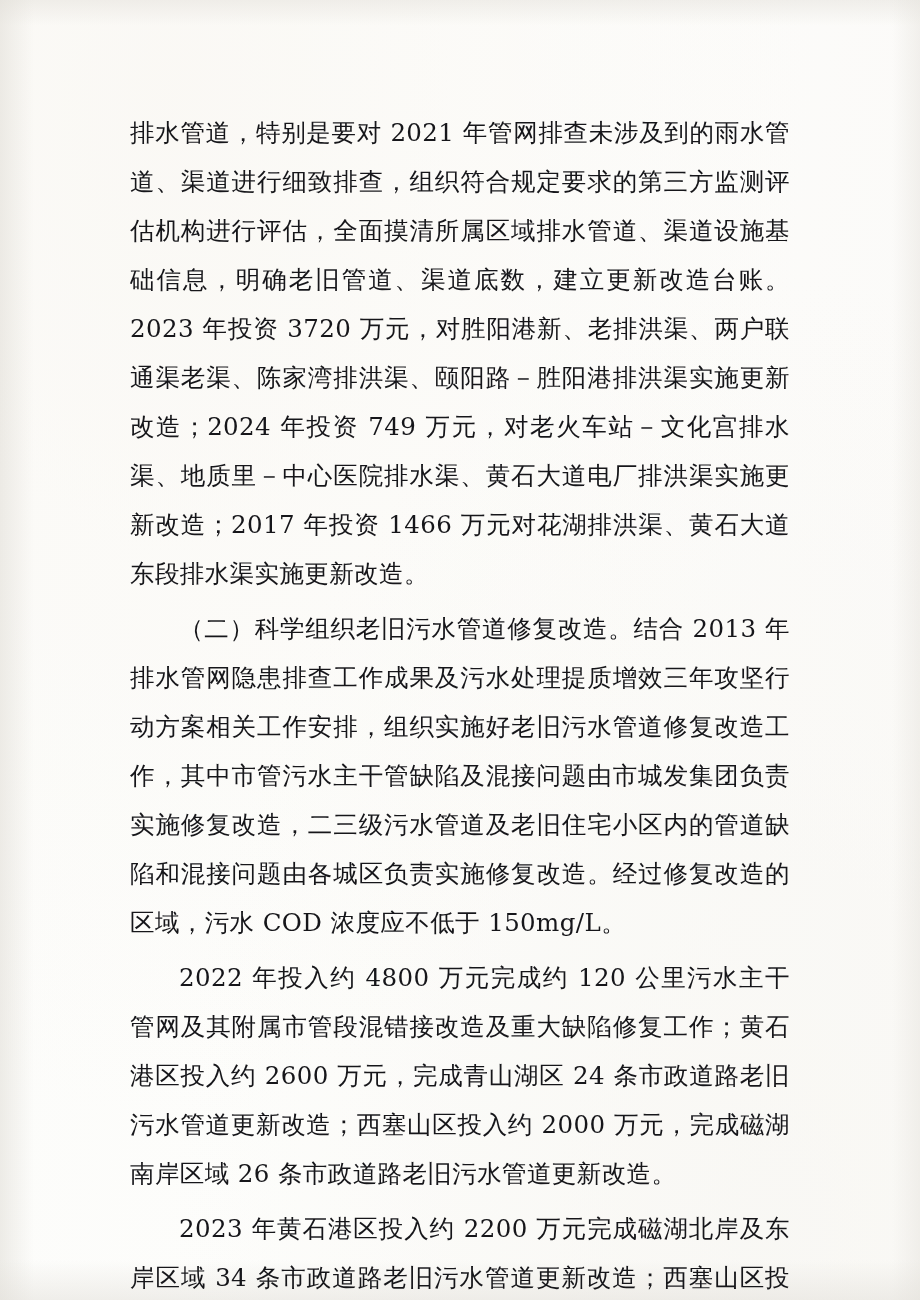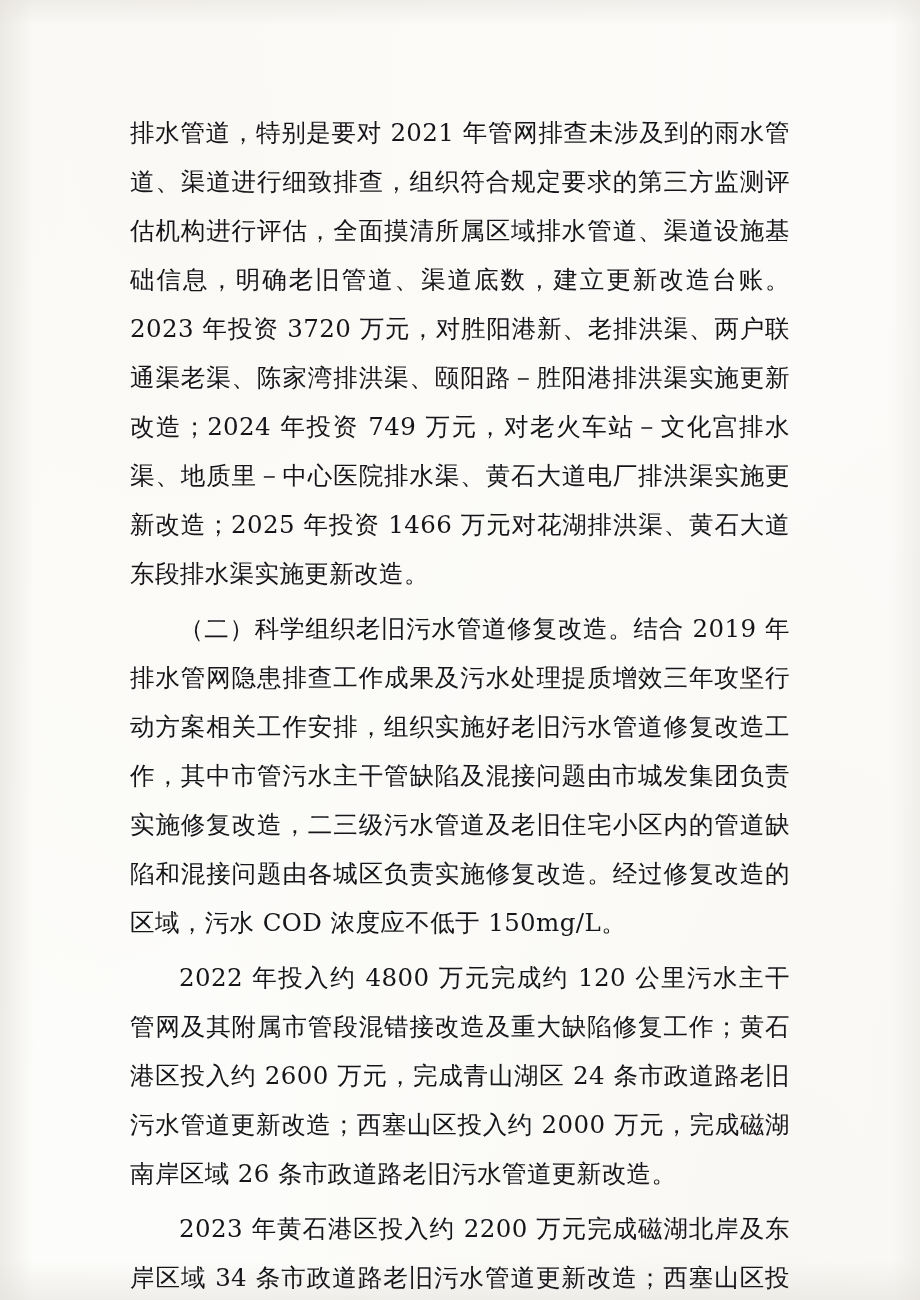--- a/index.html
+++ b/index.html
@@ -81,18 +81,18 @@
 <body>
 
 <div class="page">
   <div class="scan-tint"></div>
   <div class="edge-top"></div>
   <div class="edge-left"></div>
   <div class="edge-right"></div>
   <div class="edge-bottom"></div>
 
   <div class="text-body">
-    <p class="para">排水管道，特别是要对 2021 年管网排查未涉及到的雨水管道、渠道进行细致排查，组织符合规定要求的第三方监测评估机构进行评估，全面摸清所属区域排水管道、渠道设施基础信息，明确老旧管道、渠道底数，建立更新改造台账。2023 年投资 3720 万元，对胜阳港新、老排洪渠、两户联通渠老渠、陈家湾排洪渠、颐阳路－胜阳港排洪渠实施更新改造；2024 年投资 749 万元，对老火车站－文化宫排水渠、地质里－中心医院排水渠、黄石大道电厂排洪渠实施更新改造；2025 年投资 1466 万元对花湖排洪渠、黄石大道东段排水渠实施更新改造。</p>
-    <p class="para indent">（二）科学组织老旧污水管道修复改造。结合 2019 年排水管网隐患排查工作成果及污水处理提质增效三年攻坚行动方案相关工作安排，组织实施好老旧污水管道修复改造工作，其中市管污水主干管缺陷及混接问题由市城发集团负责实施修复改造，二三级污水管道及老旧住宅小区内的管道缺陷和混接问题由各城区负责实施修复改造。经过修复改造的区域，污水 COD 浓度应不低于 150mg/L。</p>
+    <p class="para">排水管道，特别是要对 2021 年管网排查未涉及到的雨水管道、渠道进行细致排查，组织符合规定要求的第三方监测评估机构进行评估，全面摸清所属区域排水管道、渠道设施基础信息，明确老旧管道、渠道底数，建立更新改造台账。2023 年投资 3720 万元，对胜阳港新、老排洪渠、两户联通渠老渠、陈家湾排洪渠、颐阳路－胜阳港排洪渠实施更新改造；2024 年投资 749 万元，对老火车站－文化宫排水渠、地质里－中心医院排水渠、黄石大道电厂排洪渠实施更新改造；2017 年投资 1466 万元对花湖排洪渠、黄石大道东段排水渠实施更新改造。</p>
+    <p class="para indent">（二）科学组织老旧污水管道修复改造。结合 2013 年排水管网隐患排查工作成果及污水处理提质增效三年攻坚行动方案相关工作安排，组织实施好老旧污水管道修复改造工作，其中市管污水主干管缺陷及混接问题由市城发集团负责实施修复改造，二三级污水管道及老旧住宅小区内的管道缺陷和混接问题由各城区负责实施修复改造。经过修复改造的区域，污水 COD 浓度应不低于 150mg/L。</p>
     <p class="para indent">2022 年投入约 4800 万元完成约 120 公里污水主干管网及其附属市管段混错接改造及重大缺陷修复工作；黄石港区投入约 2600 万元，完成青山湖区 24 条市政道路老旧污水管道更新改造；西塞山区投入约 2000 万元，完成磁湖南岸区域 26 条市政道路老旧污水管道更新改造。</p>
     <p class="para indent">2023 年黄石港区投入约 2200 万元完成磁湖北岸及东岸区域 34 条市政道路老旧污水管道更新改造；西塞山区投入</p>
   </div>
 </div>
 
 </body></html>

